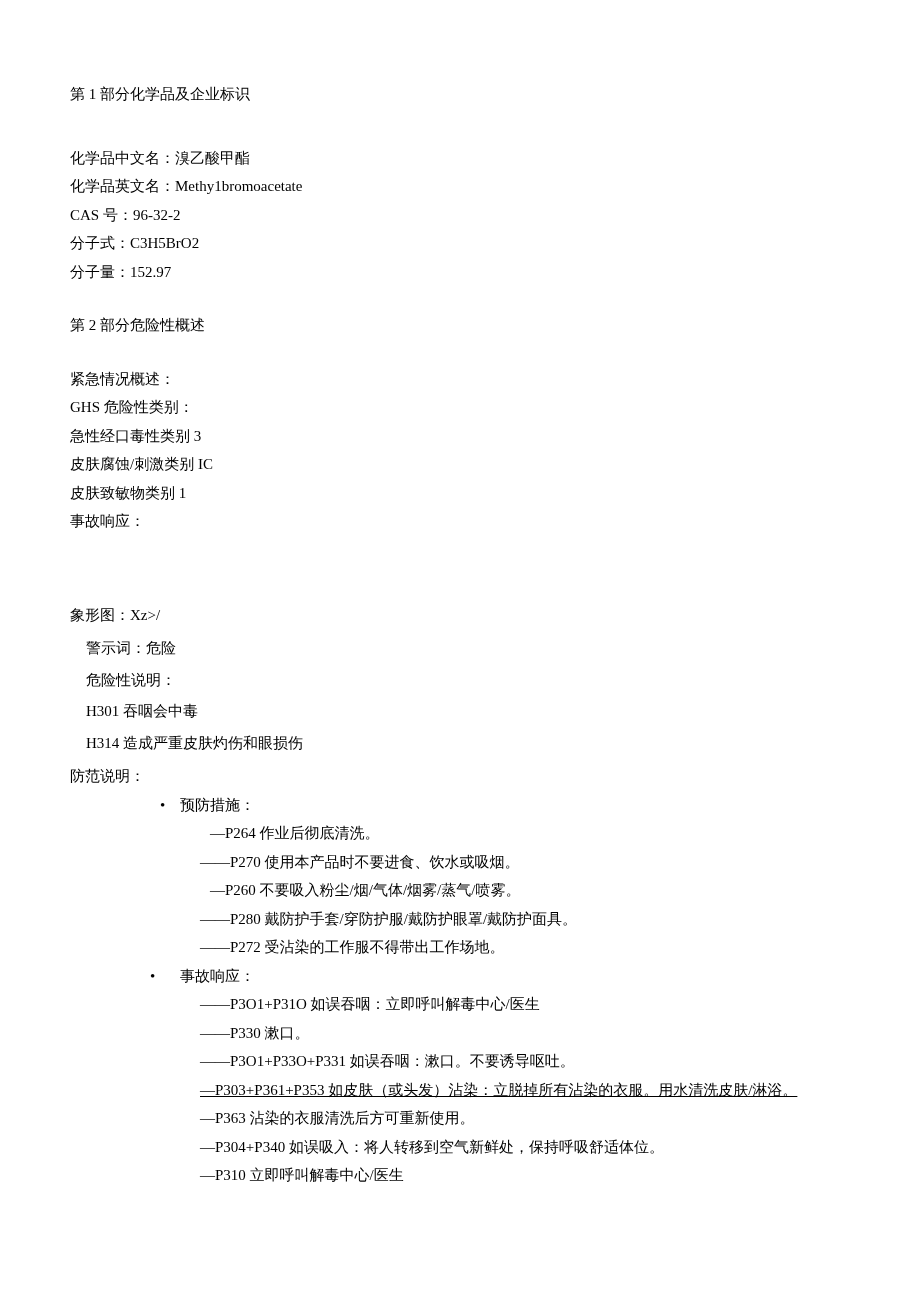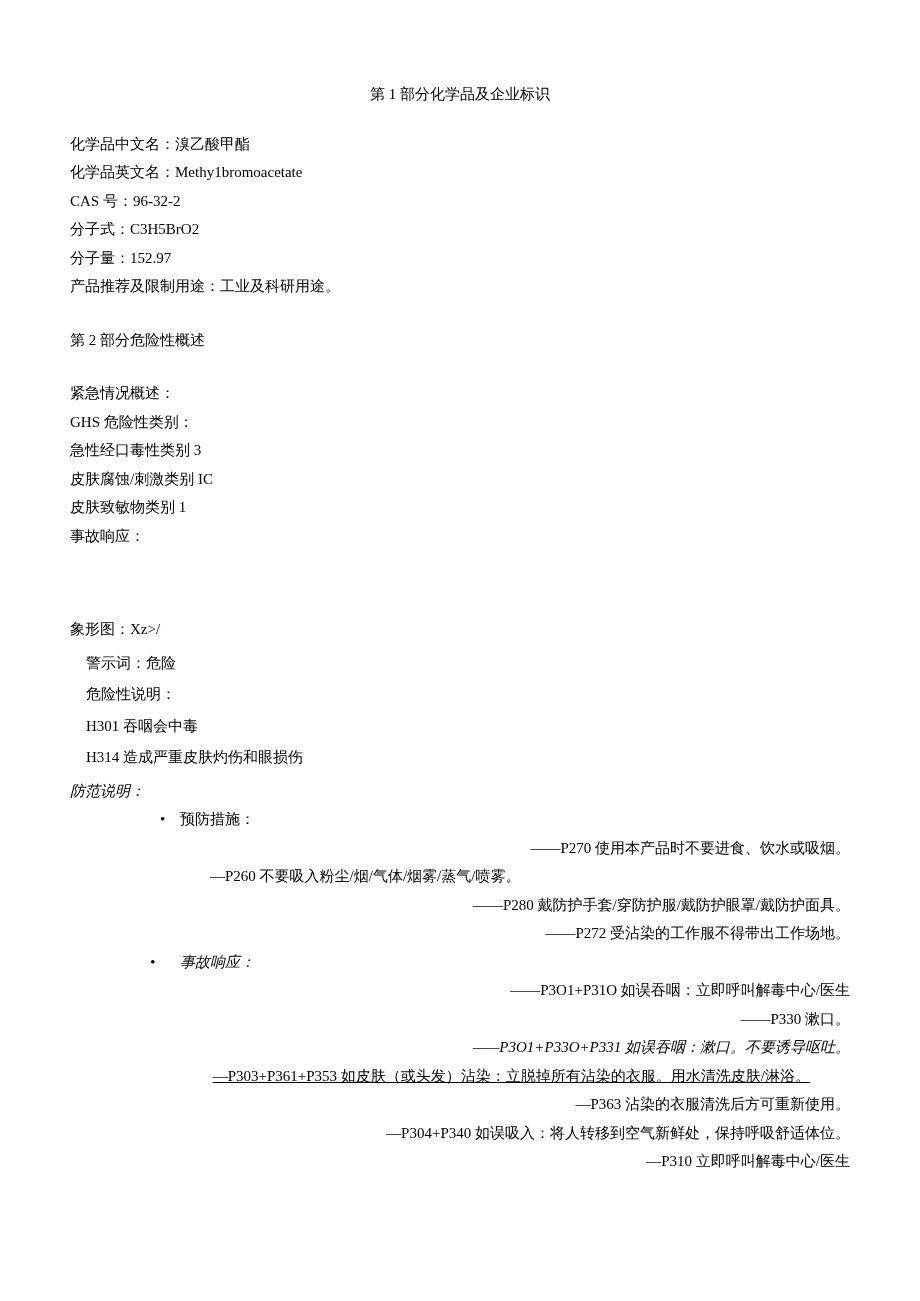--- a/index.html
+++ b/index.html
@@ -7,76 +7,73 @@
     font-size: 15px;
     line-height: 1.9;
     color: #000;
     background: #fff;
     margin: 0;
     padding: 80px 70px 60px 70px;
     width: 920px;
     box-sizing: border-box;
   }
   .section-title {
-    text-align: center;
-    margin: 0 0 21px 0;
+    text-align: left;
+    margin: 0 0 35px 0;
   }
   .section-title-2 {
     text-align: left;
     margin: 25px 0 25px 0;
   }
   .block {
     margin-bottom: 5px;
   }
   .line {
     margin: 0;
   }
   .spacer {
     height: 60px;
   }
   .indent-2 {
     padding-left: 140px;
   }
   .indent-3 {
     padding-left: 130px;
-    text-align: right;
   }
   .bullet-row {
     display: flex;
     align-items: baseline;
   }
   .bullet-dot {
     width: 30px;
     padding-left: 80px;
     flex-shrink: 0;
   }
   .bullet-dot-inner {
     width: 20px;
     padding-left: 90px;
     flex-shrink: 0;
   }
   .h-lines > p {
     margin: 3px 16px;
   }
   .group-gap {
-    font-style: italic;
   }
 </style>
 </head>
 <body>
 
 <p class="section-title">第 1 部分化学品及企业标识</p>
 
 <div class="block">
   <p class="line">化学品中文名：溴乙酸甲酯</p>
   <p class="line">化学品英文名：Methy1bromoacetate</p>
   <p class="line">CAS 号：96-32-2</p>
   <p class="line">分子式：C3H5BrO2</p>
   <p class="line">分子量：152.97</p>
-  <p class="line">产品推荐及限制用途：工业及科研用途。</p>
 </div>
 
 <p class="section-title-2">第 2 部分危险性概述</p>
 
 <div class="block">
   <p class="line">紧急情况概述：</p>
   <p class="line">GHS 危险性类别：</p>
   <p class="line">急性经口毒性类别 3</p>
   <p class="line">皮肤腐蚀/刺激类别 IC</p>
   <p class="line">皮肤致敏物类别 1</p>
@@ -96,20 +93,21 @@
   <p>H314 造成严重皮肤灼伤和眼损伤</p>
 </div>
 
 <p class="line group-gap">防范说明：</p>
 
 <div class="bullet-row">
   <span class="bullet-dot-inner">•</span>
   <span>预防措施：</span>
 </div>
 <div>
+  <p class="line indent-2">—P264 作业后彻底清洗。</p>
   <p class="line indent-3">——P270 使用本产品时不要进食、饮水或吸烟。</p>
   <p class="line indent-2">—P260 不要吸入粉尘/烟/气体/烟雾/蒸气/喷雾。</p>
   <p class="line indent-3">——P280 戴防护手套/穿防护服/戴防护眼罩/戴防护面具。</p>
   <p class="line indent-3">——P272 受沾染的工作服不得带出工作场地。</p>
 </div>
 
 <div class="bullet-row group-gap">
   <span class="bullet-dot">•</span>
   <span>事故响应：</span>
 </div>

